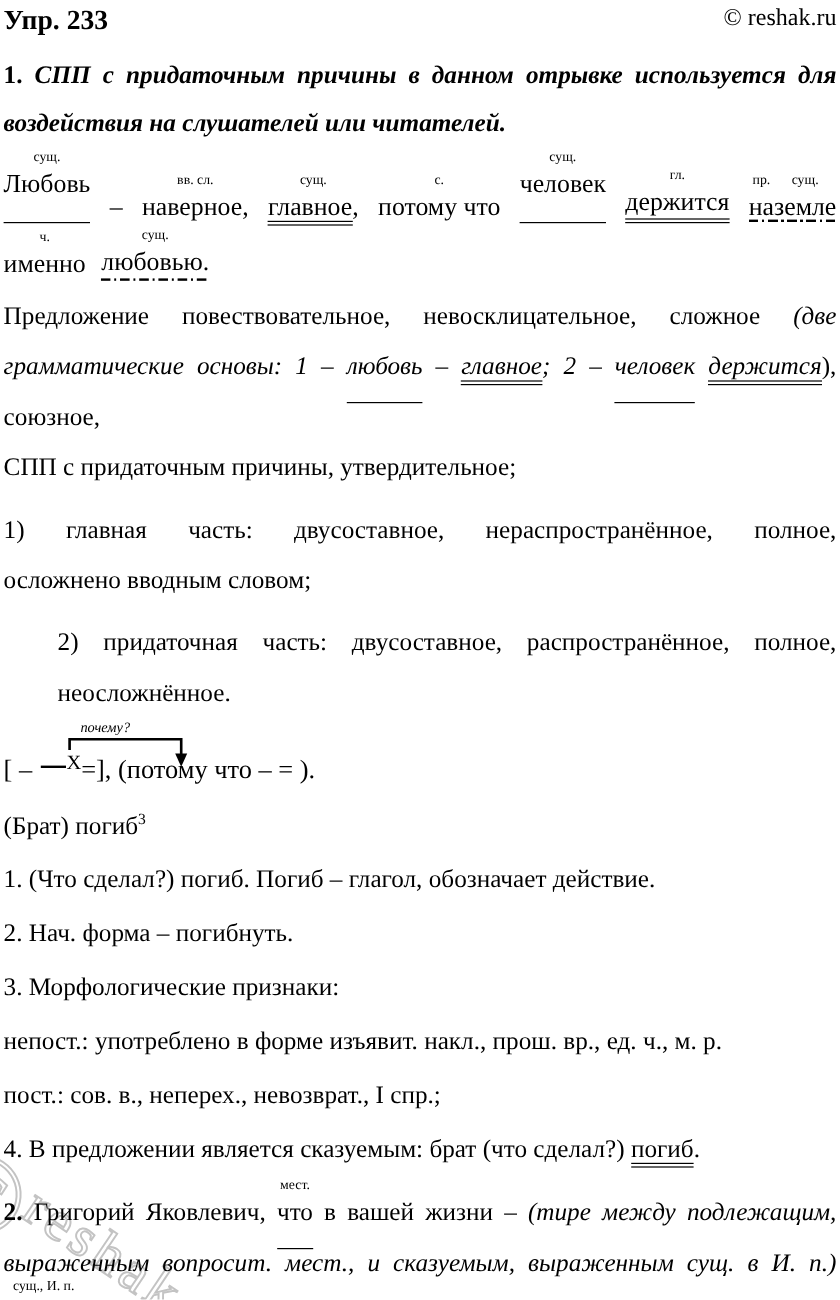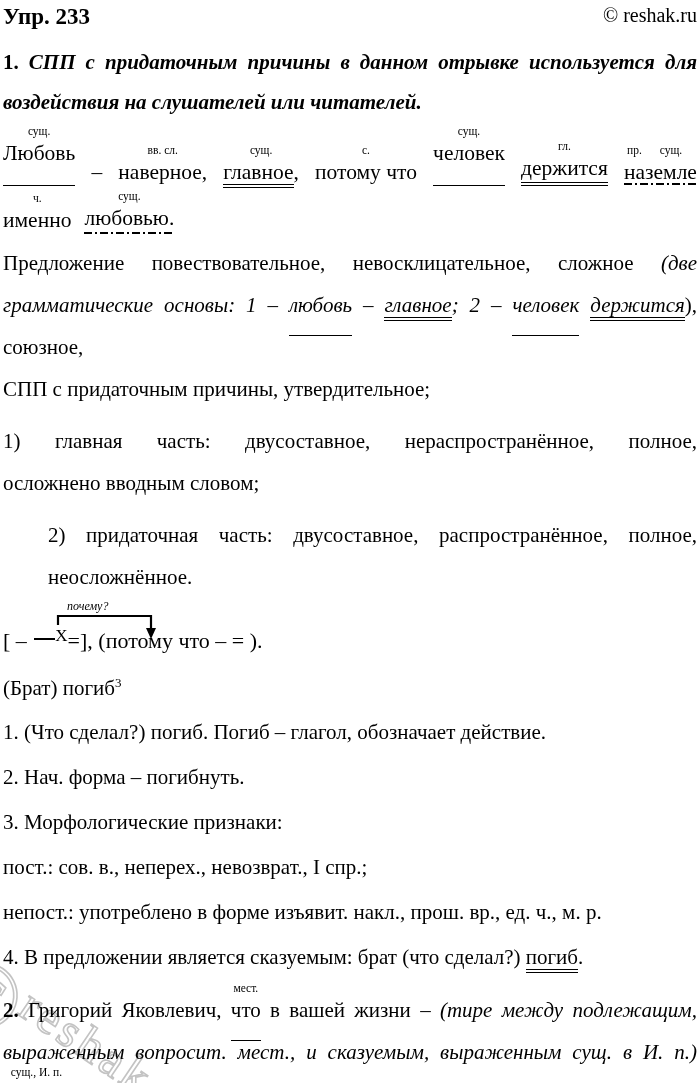--- a/index.html
+++ b/index.html
@@ -169,22 +169,22 @@
     </svg>
     <div class="srowtxt"><span>[ – </span><span class="xline"></span><span class="xmark">X</span><span>=],</span> <span>(потому что – = ).</span></div>
   </div>
 
   <div class="head3">
     <span>(Брат) погиб</span><sup>3</sup>
   </div>
   <div class="morph">1. (Что сделал?) погиб. Погиб – глагол, обозначает действие.</div>
   <div class="morph">2. Нач. форма – погибнуть.</div>
   <div class="morph">3. Морфологические признаки:</div>
+  <div class="morph">непост.: употреблено в форме изъявит. накл., прош. вр., ед. ч., м. р.</div>
   <div class="morph">пост.: сов. в., неперех., невозврат., I спр.;</div>
-  <div class="morph">непост.: употреблено в форме изъявит. накл., прош. вр., ед. ч., м. р.</div>
   <div class="morph"><span>4. В предложении является сказуемым: брат (что сделал?) </span><span class="u2">погиб</span><span>.</span></div>
 
   <div class="para part2">
     <span class="jline"><b>2.</b><span> Григорий Яковлевич, </span><span class="iw"><span class="ilbl">мест.</span><span class="u1">что</span></span><span> в вашей жизни – </span><i>(тире между подлежащим,</i></span>
     <span class="jline"><i>выраженным вопросит. мест., и сказуемым, выраженным сущ. в И. п.) </i><span class="iw"><span class="ilbl">сущ., И. п.</span><span class="u1">любовь</span></span><span>?</span></span>
   </div>
 
 </div>
 
 </body></html>

